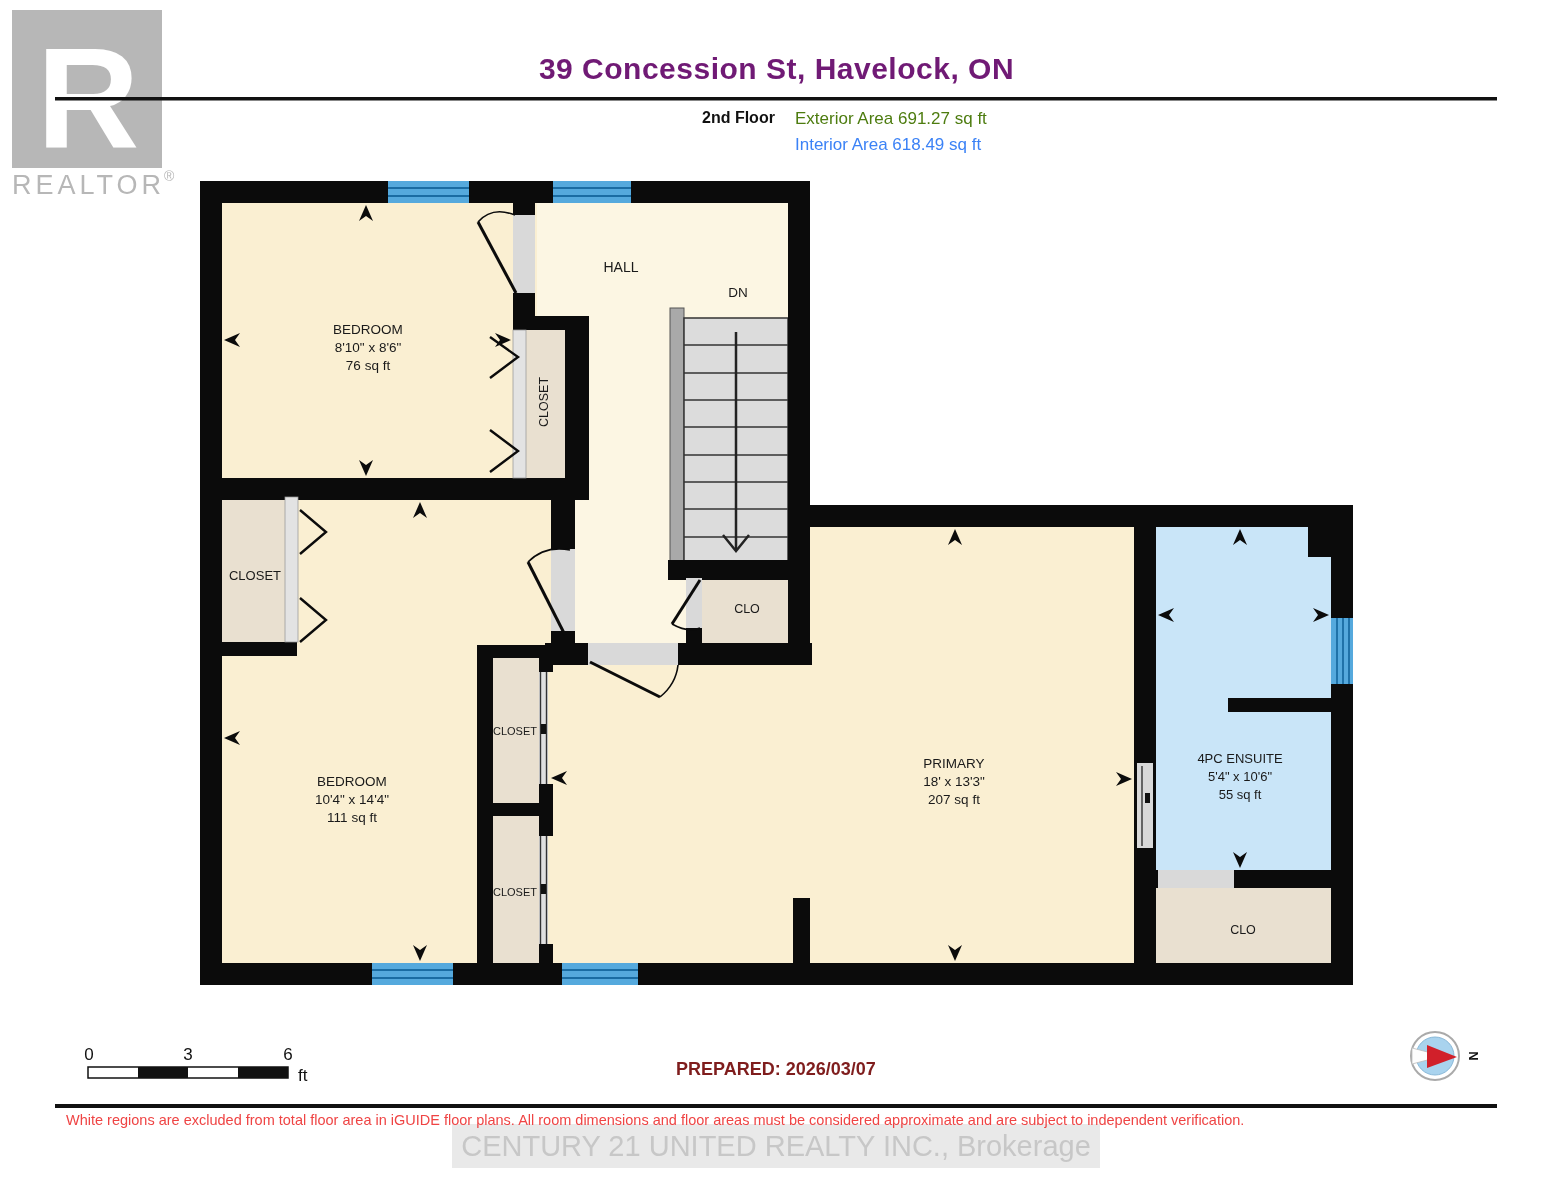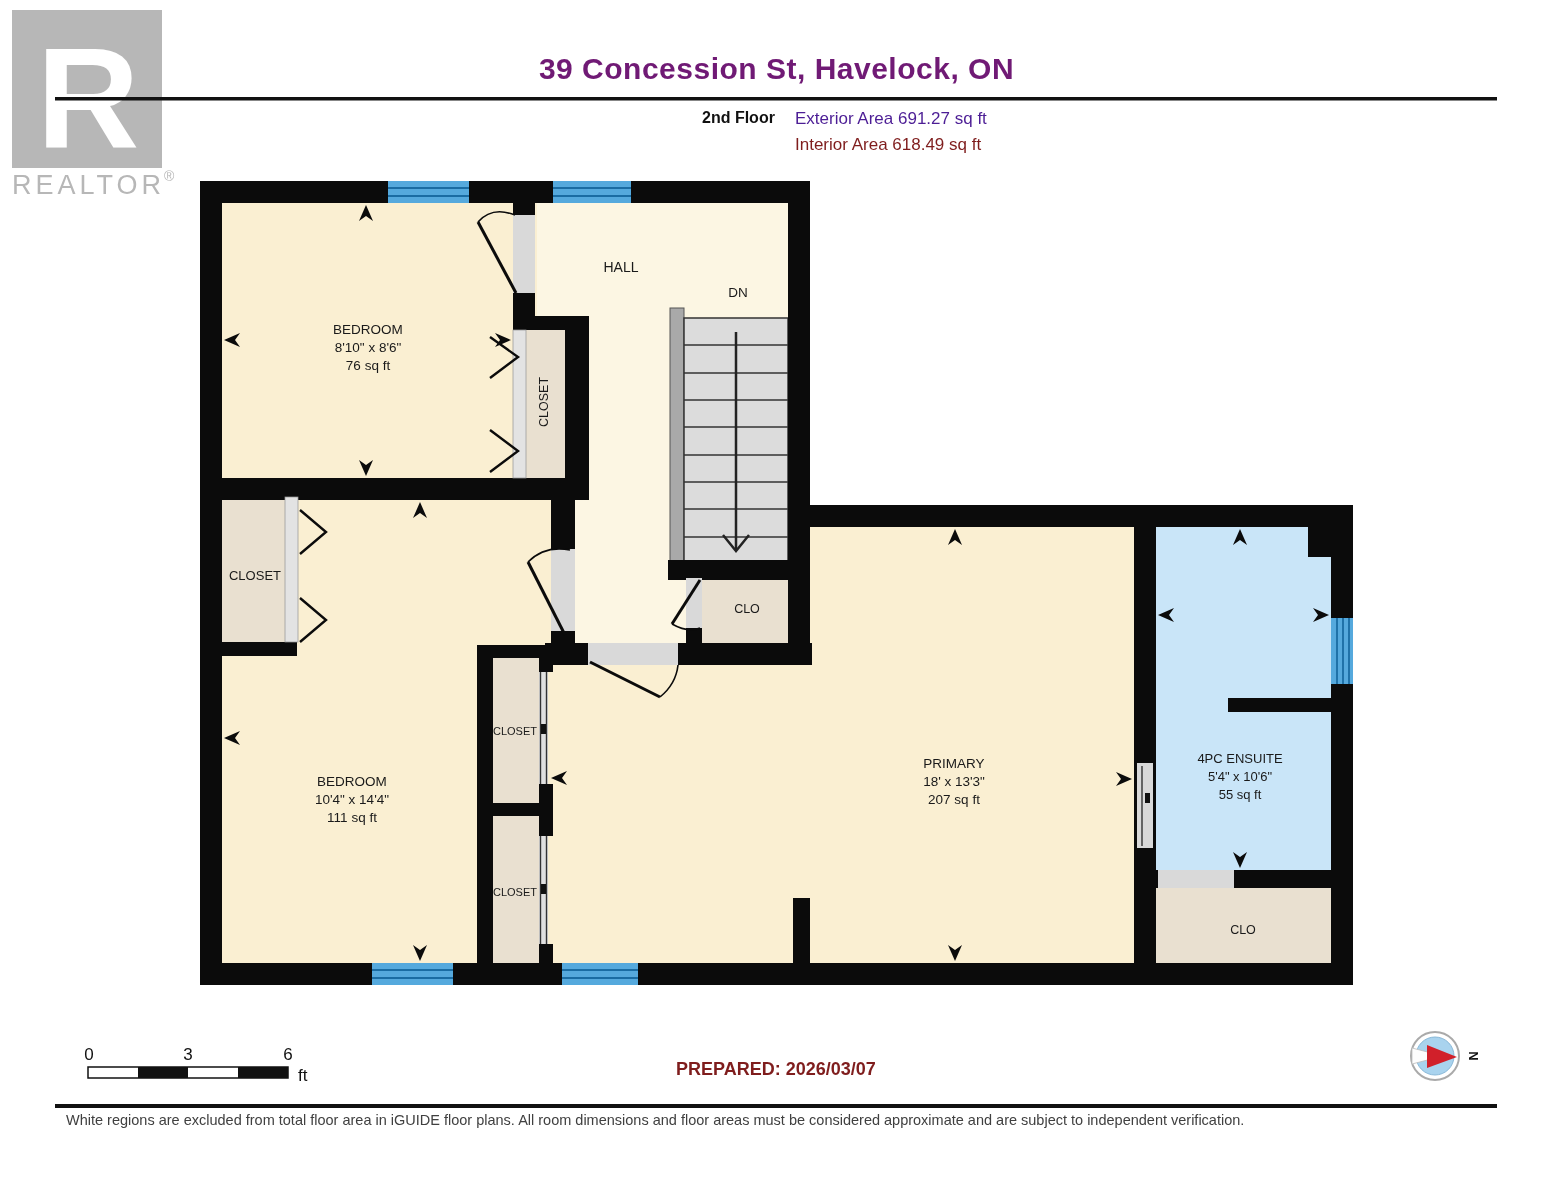--- a/index.html
+++ b/index.html
@@ -2,28 +2,28 @@
 <html><head>
 <meta charset="utf-8">
 <style>
   html,body{margin:0;padding:0;background:#fff;}
   .page{position:relative;width:1553px;height:1200px;background:#ffffff;
         font-family:"Liberation Sans",sans-serif;overflow:hidden;}
   .abs{position:absolute;}
   .title{top:52px;left:0;width:1553px;text-align:center;
          font-size:30px;font-weight:bold;color:#701a75;letter-spacing:0.5px;}
   .floor-label{top:109px;left:702px;font-size:16px;font-weight:bold;color:#111;}
-  .area-line1{top:109px;left:795px;font-size:17px;color:#4c1d95;}
-  .area-line2{top:135px;left:795px;font-size:17px;color:#7f1d1d;}
+  .area-line1{top:109px;left:795px;font-size:17px;color:#4d7c0f;}
+  .area-line2{top:135px;left:795px;font-size:17px;color:#3b82f6;}
   .prepared{top:1059px;left:400px;width:752px;text-align:center;
             font-size:18px;font-weight:bold;color:#7f1d1d;}
   .watermark{top:1124px;left:452px;width:648px;height:44px;line-height:44px;
              background:#e9e9e9;color:#c7c7c7;font-size:29px;text-align:center;
              white-space:nowrap;overflow:hidden;}
-  .disclaimer{top:1112px;left:66px;width:1420px;font-size:14.5px;color:#404040;}
+  .disclaimer{top:1112px;left:66px;width:1420px;font-size:14.5px;color:#ef4444;}
   svg text{font-family:"Liberation Sans",sans-serif;}
 </style>
 </head>
 <body>
 
 <div class="page">
 
 <svg class="abs" style="top:0;left:0" width="1553" height="1200" viewBox="0 0 1553 1200">
 
   <g>
@@ -231,15 +231,16 @@
   </g>
 
   <rect x="55" y="1104" width="1442" height="4" fill="#111"></rect>
 </svg>
 
 <div class="abs title">39 Concession St, Havelock, ON</div>
 <div class="abs floor-label">2nd Floor</div>
 <div class="abs area-line1">Exterior Area 691.27 sq ft</div>
 <div class="abs area-line2">Interior Area 618.49 sq ft</div>
 <div class="abs prepared">PREPARED: 2026/03/07</div>
+<div class="abs watermark">CENTURY 21 UNITED REALTY INC., Brokerage</div>
 <div class="abs disclaimer">White regions are excluded from total floor area in iGUIDE floor plans. All room dimensions and floor areas must be considered approximate and are subject to independent verification.</div>
 
 </div>
 
 </body></html>

